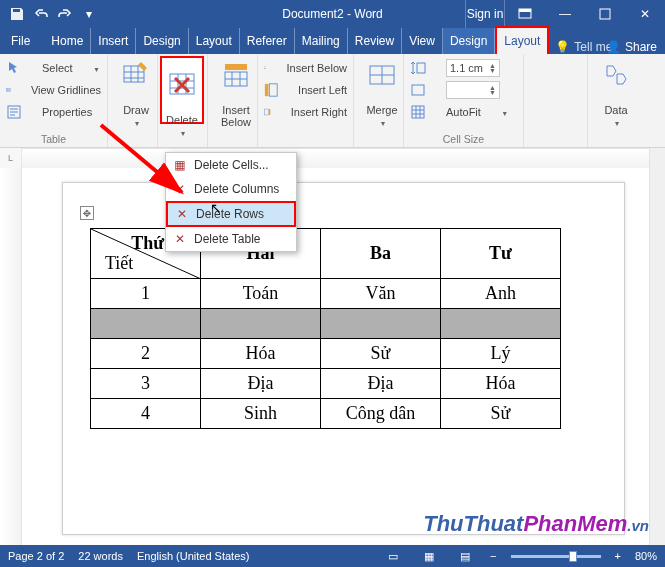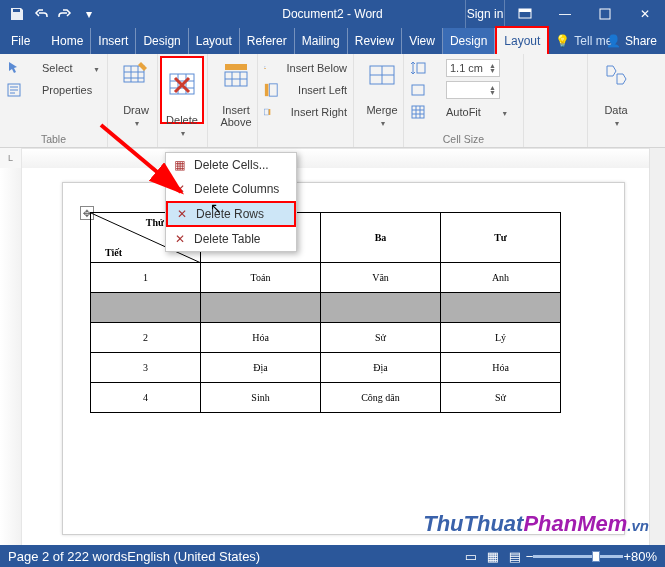--- a/index.html
+++ b/index.html
@@ -8,21 +8,21 @@
   
   .titlebar { height: 28px; background: #2b579a; color: #fff; display: flex; align-items: center; position: relative; }
   .titlebar .qat { display: flex; gap: 2px; padding-left: 6px; }
   .titlebar .qat-item { width: 22px; height: 22px; display: flex; align-items: center; justify-content: center; color: #fff; }
   .titlebar .title { position: absolute; left: 50%; transform: translateX(-50%); font-size: 12px; }
   .titlebar .right { position: absolute; right: 0; display: flex; align-items: center; height: 100%; }
   .titlebar .right > div { height: 28px; min-width: 40px; display: flex; align-items: center; justify-content: center; color: #fff; }
   .titlebar .signin { min-width: 52px; font-size: 12px; border-left: 1px solid rgba(255,255,255,.25); border-right: 1px solid rgba(255,255,255,.25); }
 
   
-  .tabs { height: 26px; background: #2b579a; color: #fff; display: flex; align-items: center; padding: 0 4px; font-size: 12px; position: relative; }
+  .tabs { height: 26px; background: #2b579a; color: #fff; display: flex; align-items: flex-end; padding: 0 4px; font-size: 12px; position: relative; }
   .tabs .tab { padding: 0 7px; height: 100%; display: flex; align-items: center; border-right: 1px solid rgba(255,255,255,.35); cursor: default; }
   .tabs .tab.file { border-right: none; padding-right: 14px; }
   .tabs .tab.active { background: #f3f3f3; color: #2b579a; border: 2px solid red; border-bottom: none; height: 28px; margin-top: -2px; }
   .tabs .context { background: #3a6cb5; }
   .tabs .tellme { margin-left: 6px; display: flex; align-items: center; gap: 4px; color: #cfe0f5; }
   .tabs .share { position: absolute; right: 8px; display: flex; align-items: center; gap: 4px; }
 
   
   .ribbon { height: 94px; background: #f3f3f3; border-bottom: 1px solid #d4d4d4; display: flex; font-size: 11px; color: #444; position: relative; }
   .group { border-right: 1px solid #e1e1e1; display: flex; flex-direction: column; justify-content: space-between; padding: 4px 6px 2px; }
@@ -41,47 +41,47 @@
   .rulerbar { height: 20px; background: #fff; border-bottom: 1px solid #e6e6e6; position: relative; }
   .rulerbar .leftcorner { position: absolute; left: 0; top: 0; width: 22px; height: 20px; border-right: 1px solid #e6e6e6; background: #f7f7f7; color: #888; font-size: 9px; display: flex; align-items: center; justify-content: center; }
   .rulerbar .rulermain { position: absolute; left: 22px; right: 0; top: 0; height: 20px; background: linear-gradient(#fff,#f2f2f2); border-top: 1px solid #e6e6e6; }
 
   .workspace { position: absolute; top: 168px; left: 0; right: 0; bottom: 22px; background: #fff; display: flex; }
   .vruler { width: 22px; background: linear-gradient(90deg,#fff,#f2f2f2); border-right: 1px solid #e6e6e6; }
   .page { flex: 1; position: relative; overflow: hidden; }
   .sheet { position: absolute; left: 40px; top: 14px; right: 40px; bottom: 10px; background: #fff; border: 1px solid #cfcfcf; box-shadow: 0 0 3px rgba(0,0,0,.15); }
 
   
-  .doc-table { position: absolute; left: 68px; top: 44px; border-collapse: collapse; font-size: 10px; font-family: "Times New Roman", serif; }
+  .doc-table { position: absolute; left: 68px; top: 60px; border-collapse: collapse; font-size: 18px; font-family: "Times New Roman", serif; }
   .doc-table td { border: 1px solid #000; height: 30px; text-align: center; vertical-align: middle; }
   .doc-table td.c0 { width: 110px; }
   .doc-table td.c1 { width: 120px; }
   .doc-table td.c2 { width: 120px; }
   .doc-table td.c3 { width: 120px; }
   .doc-table tr.head td { font-weight: bold; height: 50px; }
   .doc-table tr.sel td { background: #b0b0b0; }
   .diag-cell { position: relative; }
   .diag-cell svg { position: absolute; inset: 0; }
   .diag-cell .topr { position: absolute; right: 36px; top: 4px; font-weight: bold; }
-  .diag-cell .botl { position: absolute; left: 14px; bottom: 4px; font-weight: bold; }
+  .diag-cell .botl { position: absolute; left: 14px; bottom: 4px; font-weight: normal; }
 
   .move-handle { position: absolute; left: 58px; top: 38px; width: 14px; height: 14px; border: 1px solid #888; background: #fff; display: flex; align-items: center; justify-content: center; font-size: 10px; color: #666; }
 
   
   .dropdown { position: absolute; left: 165px; top: 152px; width: 132px; background: #fff; border: 1px solid #c8c8c8; box-shadow: 2px 2px 6px rgba(0,0,0,.3); z-index: 50; }
   .dropdown .drop-item { display: flex; align-items: center; gap: 6px; height: 24px; padding: 0 6px; font-size: 12px; color:#333; }
   .dropdown .drop-item .mi { width: 16px; display: flex; justify-content: center; color: #a33; }
   .dropdown .drop-item.hl { background: #cde6f7; border: 2px solid red; height: 26px; }
   .cursor-ptr { position: absolute; left: 210px; top: 200px; font-size: 14px; z-index: 60; }
 
   
   .redarrow { position: absolute; z-index: 55; left: 86px; top: 120px; }
 
   
-  .status { position: absolute; bottom: 0; left: 0; right: 0; height: 22px; background: #2b579a; color: #fff; display: flex; align-items: center; font-size: 13px; padding: 0 8px; }
+  .status { position: absolute; bottom: 0; left: 0; right: 0; height: 22px; background: #2b579a; color: #fff; display: flex; align-items: center; font-size: 11px; padding: 0 8px; gap: 14px; }
   .status .spacer { flex: 1; }
   .status .viewbtn { width: 22px; text-align: center; }
   .status .zoomslider { width: 90px; height: 3px; background: #a9c3e8; position: relative; }
   .status .zoomslider .thumb { position: absolute; left: 65%; top: -4px; width: 8px; height: 11px; background: #fff; border: 1px solid #6d8fc4; }
 
   
   .watermark { position: absolute; right: 16px; bottom: 30px; font-family: Arial, sans-serif; font-weight: 900; font-size: 22px; font-style: italic; z-index: 70; }
   .watermark .a { color: #3a62ab; }
   .watermark .b { color: #a21caf; }
   .watermark .c { color: #3a62ab; font-size: 15px; }
@@ -158,20 +158,27 @@
     <div class="stackv">
       <div class="hitem">
           <svg class="icon" viewBox="0 0 16 16">
             <path d="M3 2l8 5-3 1 2 4-2 1-2-4-3 2z" fill="#5b8bd4"></path>
           </svg>
           <span>Select</span>
           <span class="dd-arrow"></span>
         </div>
       <div class="hitem">
           <svg class="icon" viewBox="0 0 16 16">
+            <rect x="1" y="2" width="14" height="12" fill="none" stroke="#5b8bd4"></rect>
+            <path stroke="#5b8bd4" d="M1 6h14M1 10h14M5 2v12M10 2v12"></path>
+          </svg>
+          <span>View Gridlines</span>
+        </div>
+      <div class="hitem">
+          <svg class="icon" viewBox="0 0 16 16">
             <rect x="2" y="2" width="12" height="12" fill="none" stroke="#5b8bd4"></rect>
             <path stroke="#5b8bd4" d="M4 5h8M4 8h8M4 11h5"></path>
           </svg>
           <span>Properties</span>
         </div>
     </div>
     <div class="group-title">Table</div>
   </div>
 
   <div class="group" style="width:50px">
@@ -204,21 +211,21 @@
 
   <div class="group" style="width:50px">
     <div class="bigbtn">
       <div class="iconbox">
           <svg viewBox="0 0 30 30" width="30" height="30">
             <rect x="4" y="12" width="22" height="14" fill="none" stroke="#5b8bd4"></rect>
             <path stroke="#5b8bd4" d="M4 19h22M11 12v14M19 12v14"></path>
             <rect x="4" y="4" width="22" height="6" fill="#e8a33d"></rect>
           </svg>
         </div>
-      <div class="lbl"><span>Insert</span><br><span>Above</span></div>
+      <div class="lbl"><span>Insert</span><br><span>Below</span></div>
     </div>
     <div class="group-title"></div>
   </div>
 
   <div class="group" style="width:96px">
     <div class="stackv">
       <div class="hitem">
           <svg class="icon" viewBox="0 0 16 16">
             <rect x="1" y="1" width="14" height="8" fill="none" stroke="#5b8bd4"></rect>
             <rect x="1" y="10" width="14" height="4" fill="#e8a33d"></rect>

